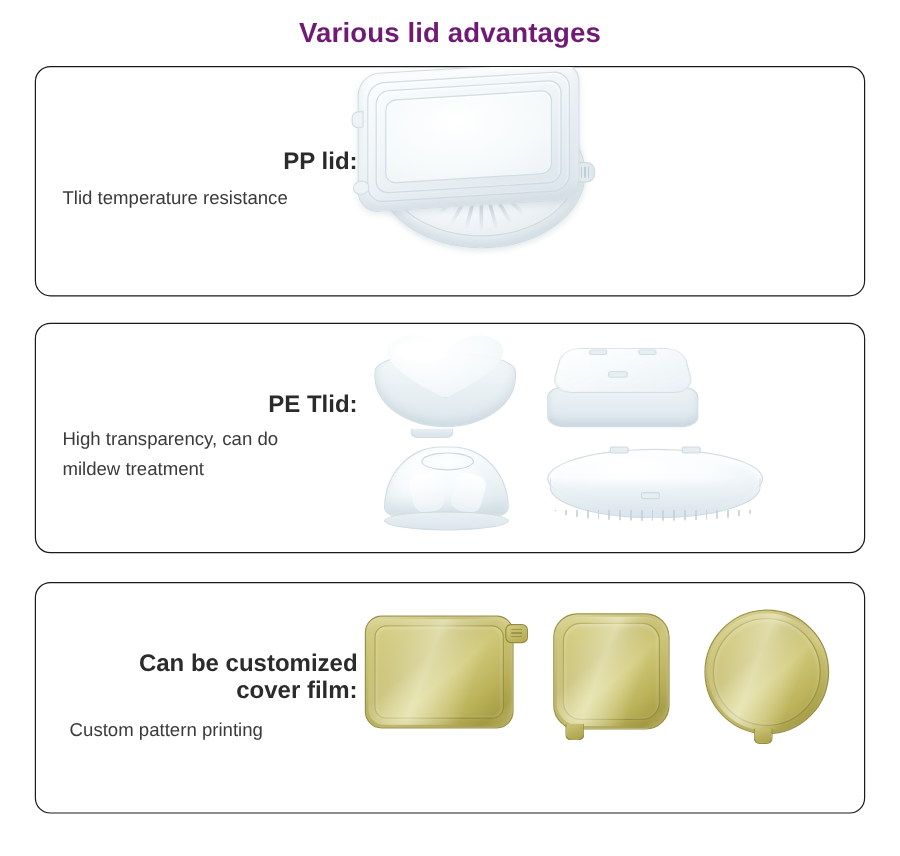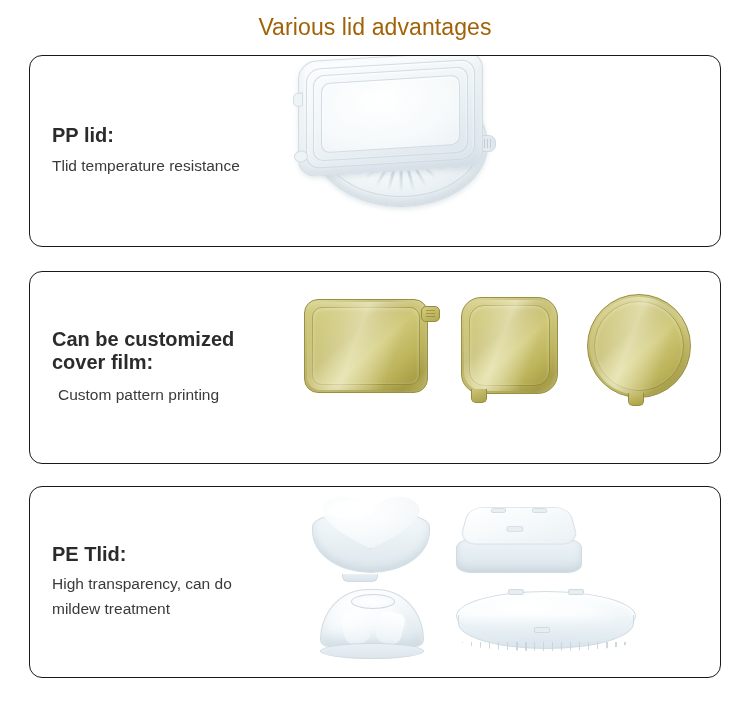--- a/index.html
+++ b/index.html
@@ -10,22 +10,22 @@
     background: #ffffff;
     font-family: "Liberation Sans", sans-serif;
     color: #333333;
     overflow: hidden;
     position: relative;
   }
 
   .page-title {
     text-align: center;
     font-size: 23px;
-    font-weight: normal;
-    color: #a16207;
+    font-weight: bold;
+    color: #701a75;
     letter-spacing: 0.1px;
     padding-top: 13px;
     padding-bottom: 4px;
     line-height: 1.3;
   }
 
   .cards {
     padding: 0 29px;
   }
 
@@ -49,20 +49,21 @@
     z-index: 3;
   }
 
   .card-heading {
     font-size: 20px;
     font-weight: bold;
     color: #2b2b2b;
     line-height: 1.18;
     margin-bottom: 5px;
     white-space: pre-line;
+    text-align: right;
   }
 
   .card-desc {
     font-size: 15.5px;
     font-weight: normal;
     color: #3a3a3a;
     line-height: 1.62;
     white-space: pre-line;
   }
 
@@ -431,20 +432,65 @@
         <div class="ring r1"></div>
         <div class="ring r2"></div>
         <div class="ring r3"></div>
         <div class="corner-nub"></div>
         <div class="side-nub"></div>
       </div>
 
     </div>
   </section>
 
+  <section class="card" id="card-pe">
+    <div class="card-text">
+      <div class="card-heading">PE Tlid:</div>
+      <div class="card-desc">High transparency, can do
+mildew treatment</div>
+    </div>
+    <div class="card-media">
+
+      <div class="pe-heart">
+        <div class="body"></div>
+        <div class="dome"></div>
+        <div class="dome-sheen"></div>
+        <div class="foot"></div>
+      </div>
+
+      <div class="pe-square">
+        <div class="base"></div>
+        <div class="top">
+          <div class="notch n1"></div>
+          <div class="notch n2"></div>
+          <div class="notch n3"></div>
+        </div>
+      </div>
+
+      <div class="pe-dome">
+        <div class="cap">
+          <div class="hole"></div>
+          <div class="facet f1"></div>
+          <div class="facet f2"></div>
+        </div>
+        <div class="ring"></div>
+      </div>
+
+      <div class="pe-oval">
+        <div class="top"></div>
+        <div class="skirt"></div>
+        <div class="ridges"></div>
+        <div class="notch o1"></div>
+        <div class="notch o2"></div>
+        <div class="notch o3"></div>
+      </div>
+
+    </div>
+  </section>
+
   <section class="card" id="card-film">
     <div class="card-text">
       <div class="card-heading">Can be customized
 cover film:</div>
       <div class="card-desc">Custom pattern printing</div>
     </div>
     <div class="card-media">
 
       <div class="gold gold-rect">
         <div class="inner"></div>
@@ -460,58 +506,13 @@
 
       <div class="gold gold-round">
         <div class="inner"></div>
         <div class="sheen"></div>
         <div class="tab"></div>
       </div>
 
     </div>
   </section>
 
-  <section class="card" id="card-pe">
-    <div class="card-text">
-      <div class="card-heading">PE Tlid:</div>
-      <div class="card-desc">High transparency, can do
-mildew treatment</div>
-    </div>
-    <div class="card-media">
-
-      <div class="pe-heart">
-        <div class="body"></div>
-        <div class="dome"></div>
-        <div class="dome-sheen"></div>
-        <div class="foot"></div>
-      </div>
-
-      <div class="pe-square">
-        <div class="base"></div>
-        <div class="top">
-          <div class="notch n1"></div>
-          <div class="notch n2"></div>
-          <div class="notch n3"></div>
-        </div>
-      </div>
-
-      <div class="pe-dome">
-        <div class="cap">
-          <div class="hole"></div>
-          <div class="facet f1"></div>
-          <div class="facet f2"></div>
-        </div>
-        <div class="ring"></div>
-      </div>
-
-      <div class="pe-oval">
-        <div class="top"></div>
-        <div class="skirt"></div>
-        <div class="ridges"></div>
-        <div class="notch o1"></div>
-        <div class="notch o2"></div>
-        <div class="notch o3"></div>
-      </div>
-
-    </div>
-  </section>
-
 </div>
 
 </body></html>

